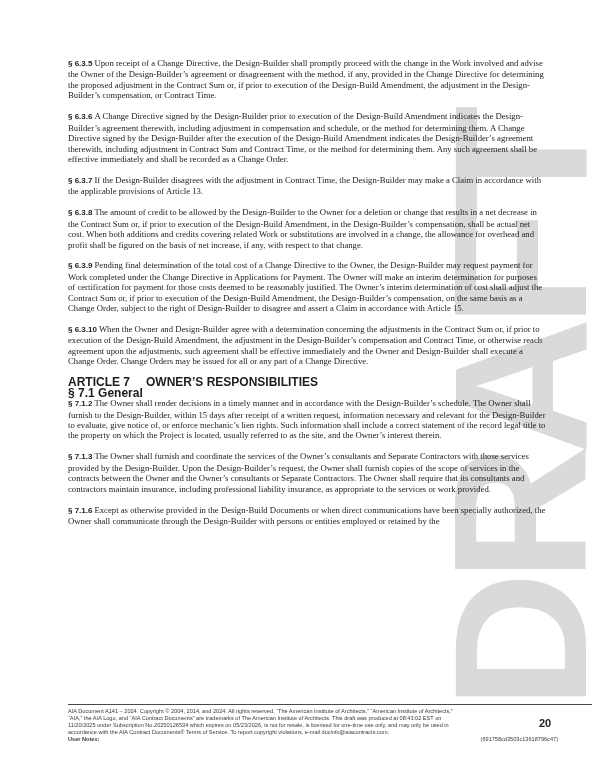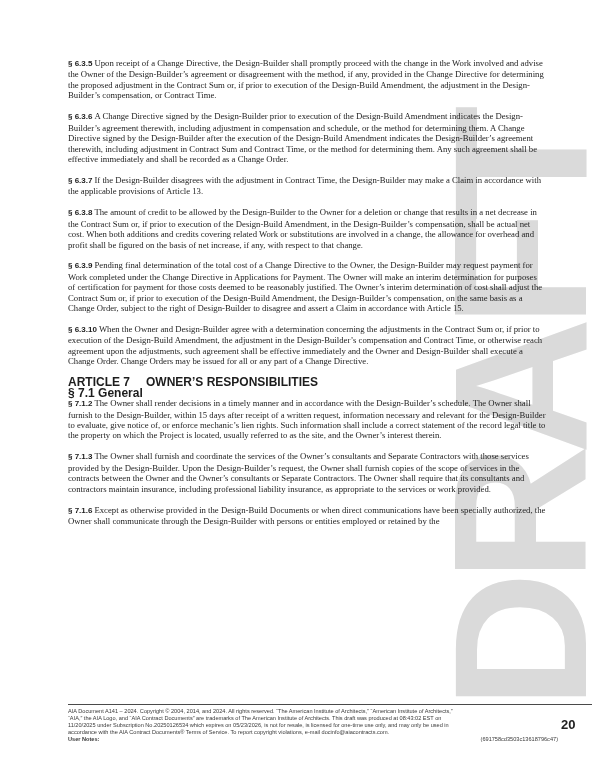--- a/index.html
+++ b/index.html
@@ -69,25 +69,25 @@
   }
   .footer-line { white-space: nowrap; width: 458px; }
   .footer-notes {
     display: flex;
     justify-content: space-between;
     width: 490px;
   }
   .user-notes { font-weight: bold; }
   .page-number {
     position: absolute;
-    left: 561px; top: 717px;
+    left: 539px; top: 717px;
     z-index: 1;
     font-family: "Liberation Sans", sans-serif;
     font-weight: bold;
-    font-size: 13px;
+    font-size: 11px;
     color: #222;
   }
 </style>
 </head>
 <body>
 
 <div class="page">
 
   <div class="watermark" style="color: rgb(218, 218, 218);">DRAFT</div>
 

